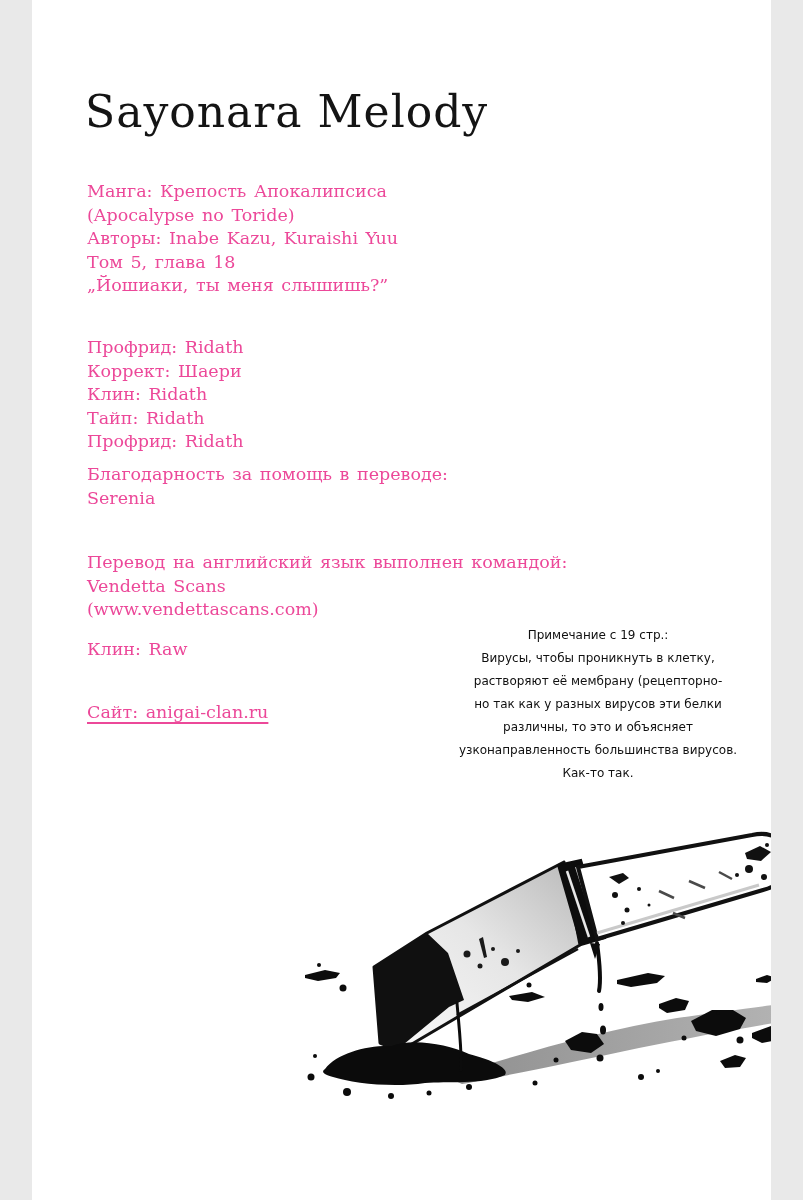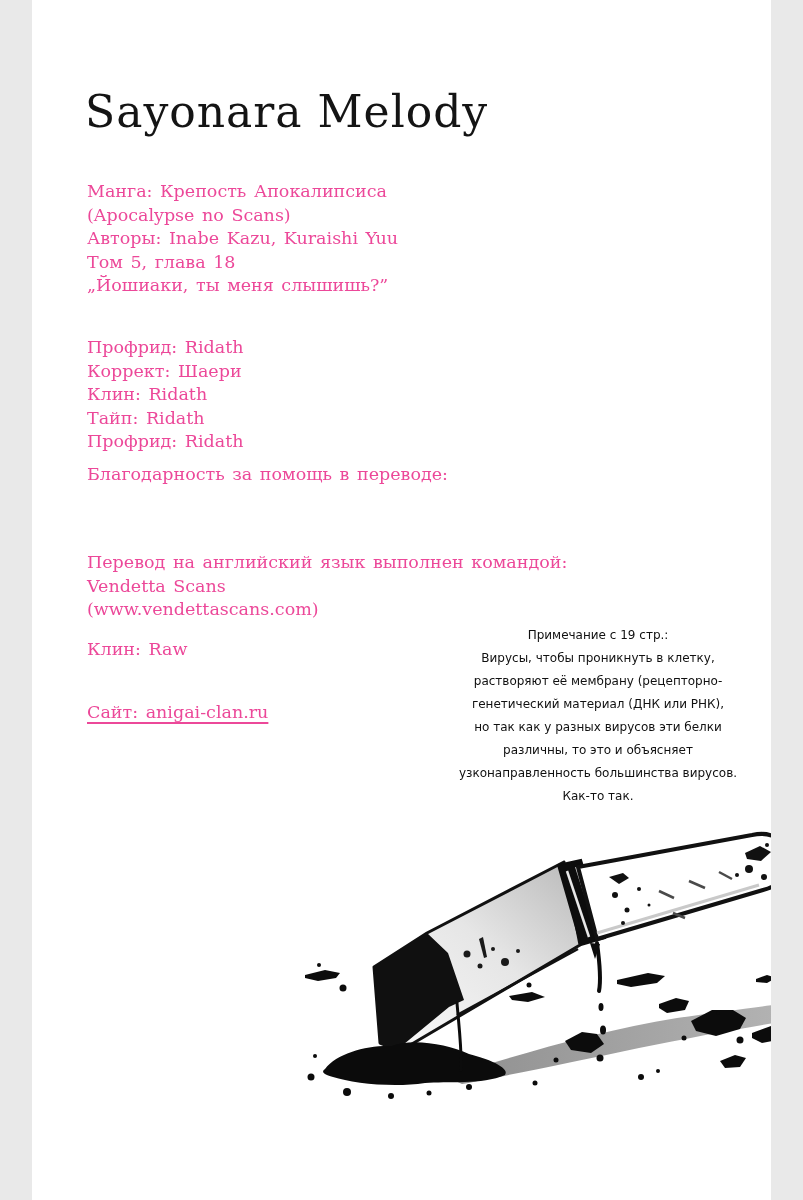--- a/index.html
+++ b/index.html
@@ -54,57 +54,57 @@
 </style>
 </head>
 <body>
 
 <div class="page">
 
   <h1 class="title">Sayonara Melody</h1>
 
   <div class="credits blk-info">
     <div>Манга: Крепость Апокалипсиса</div>
-    <div>(Apocalypse no Scans)</div>
+    <div>(Apocalypse no Toride)</div>
     <div>Авторы: Inabe Kazu, Kuraishi Yuu</div>
     <div>Том 5, глава 18</div>
     <div>„Йошиаки, ты меня слышишь?”</div>
   </div>
 
   <div class="credits blk-team">
     <div>Профрид: Ridath</div>
     <div>Коррект: Шаери</div>
     <div>Клин: Ridath</div>
     <div>Тайп: Ridath</div>
     <div>Профрид: Ridath</div>
   </div>
 
   <div class="credits blk-thanks">
     <div>Благодарность за помощь в переводе:</div>
+    <div>Serenia</div>
   </div>
 
   <div class="credits blk-english">
     <div>Перевод на английский язык выполнен командой:</div>
     <div>Vendetta Scans</div>
     <div>(www.vendettascans.com)</div>
   </div>
 
   <div class="credits blk-scans">
     <div>Клин: Raw</div>
   </div>
 
   <div class="credits blk-site">
     <span class="site-line">Сайт: anigai-clan.ru</span>
   </div>
 
   <div class="note">
     <div>Примечание с 19 стр.:</div>
     <div>Вирусы, чтобы проникнуть в клетку,</div>
     <div>растворяют её мембрану (рецепторно-</div>
-    <div>генетический материал (ДНК или РНК),</div>
     <div>но так как у разных вирусов эти белки</div>
     <div>различны, то это и объясняет</div>
     <div>узконаправленность большинства вирусов.</div>
     <div>Как-то так.</div>
   </div>
 
   <div class="knife-wrap">
     <svg width="515" height="285" viewBox="0 0 515 285">
       <defs>
         <linearGradient id="bladeGrad" x1="1" y1="0" x2="0" y2="1">

